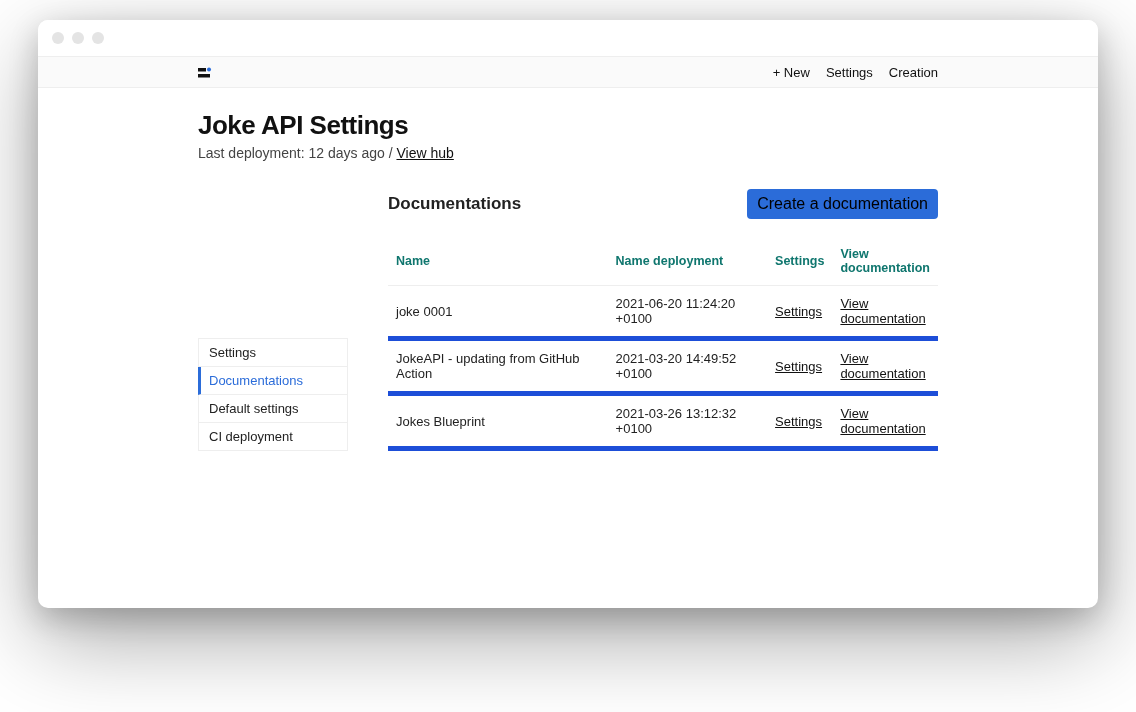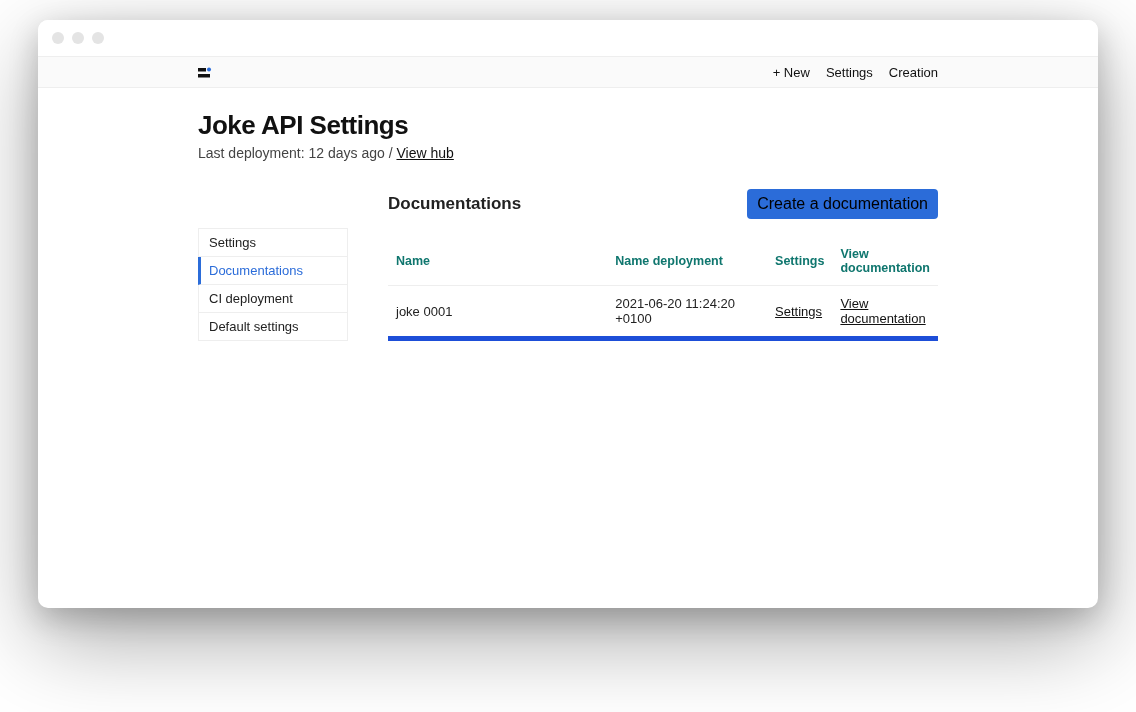--- a/index.html
+++ b/index.html
@@ -162,22 +162,22 @@
   <div class="page">
     <h1 class="page-title">Joke API Settings</h1>
     <div class="subline">
       <span>Last deployment: 12 days ago / </span><a>View hub</a>
     </div>
 
     <div class="layout">
       <div class="sidebar">
         <div class="sidebar-item">Settings</div>
         <div class="sidebar-item active">Documentations</div>
+        <div class="sidebar-item">Default settings</div>
         <div class="sidebar-item">CI deployment</div>
-        <div class="sidebar-item">Default settings</div>
       </div>
 
       <div class="main">
         <div class="section-header">
           <div class="section-title">Documentations</div>
           <button class="btn-primary">Create a documentation</button>
         </div>
 
         <table class="docs">
           <thead>
@@ -188,18 +188,30 @@
               <th class="col-view">View documentation</th>
             </tr>
           </thead>
           <tbody>
             <tr>
               <td>joke 0001</td>
               <td>2021-06-20 11:24:20 +0100</td>
               <td><a>Settings</a></td>
               <td><a>View documentation</a></td>
             </tr>
+            <tr>
+              <td>JokeAPI - updating from GitHub Action</td>
+              <td>2021-03-20 14:49:52 +0100</td>
+              <td><a>Settings</a></td>
+              <td><a>View documentation</a></td>
+            </tr>
+            <tr>
+              <td>Jokes Blueprint</td>
+              <td>2021-03-26 13:12:32 +0100</td>
+              <td><a>Settings</a></td>
+              <td><a>View documentation</a></td>
+            </tr>
           </tbody>
         </table>
       </div>
     </div>
   </div>
 </div>
 
 </body></html>

